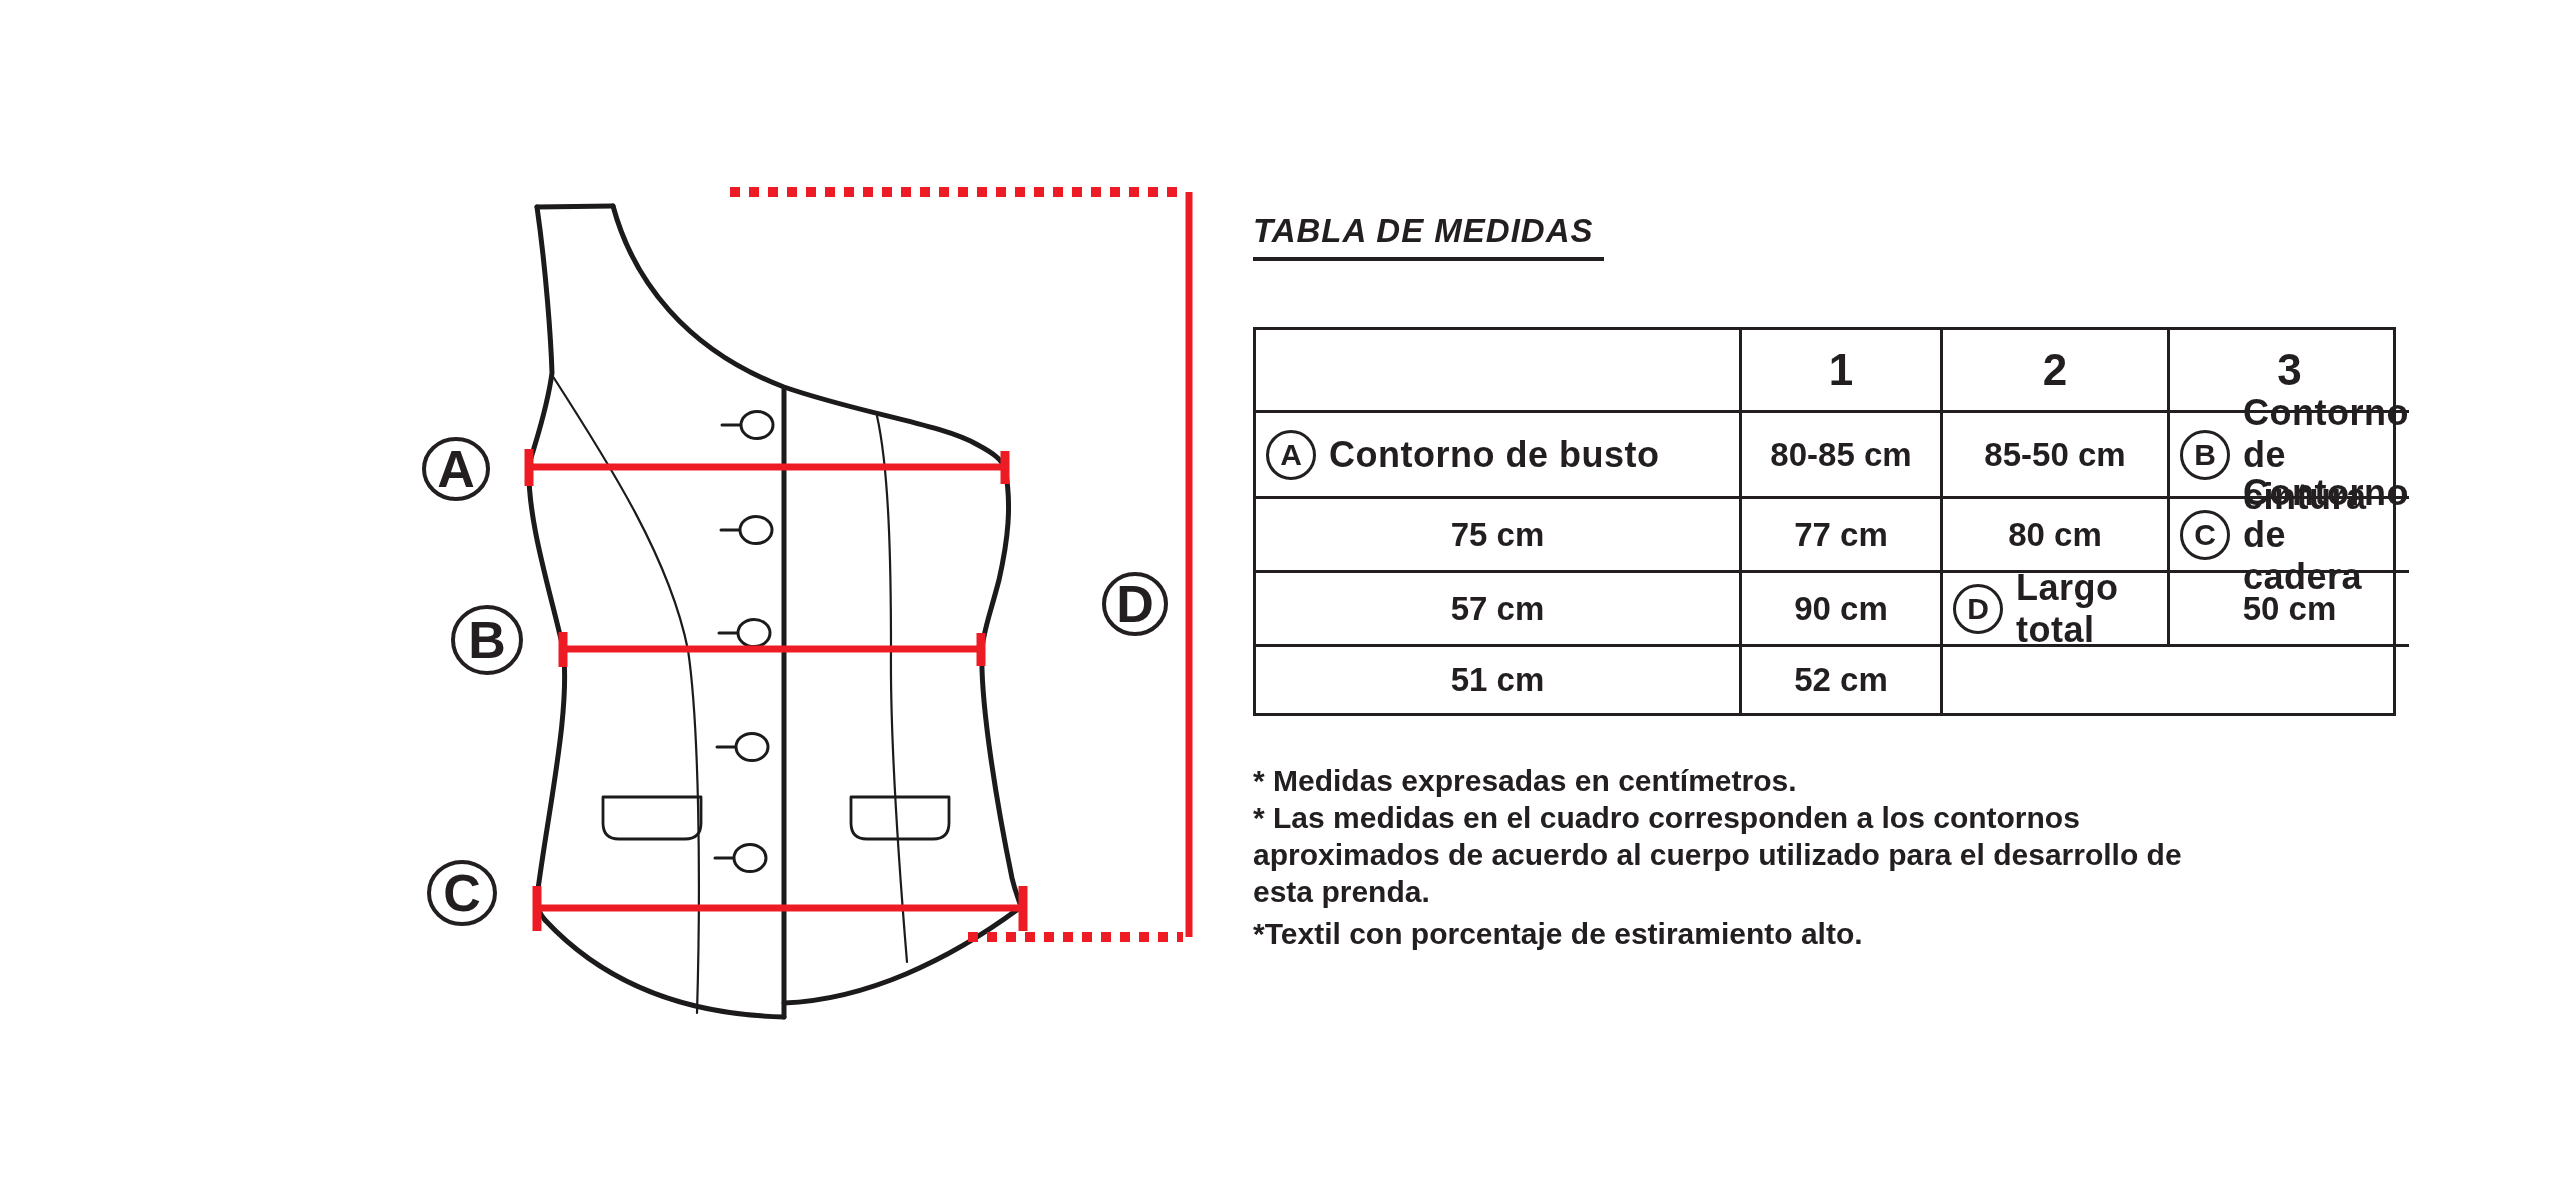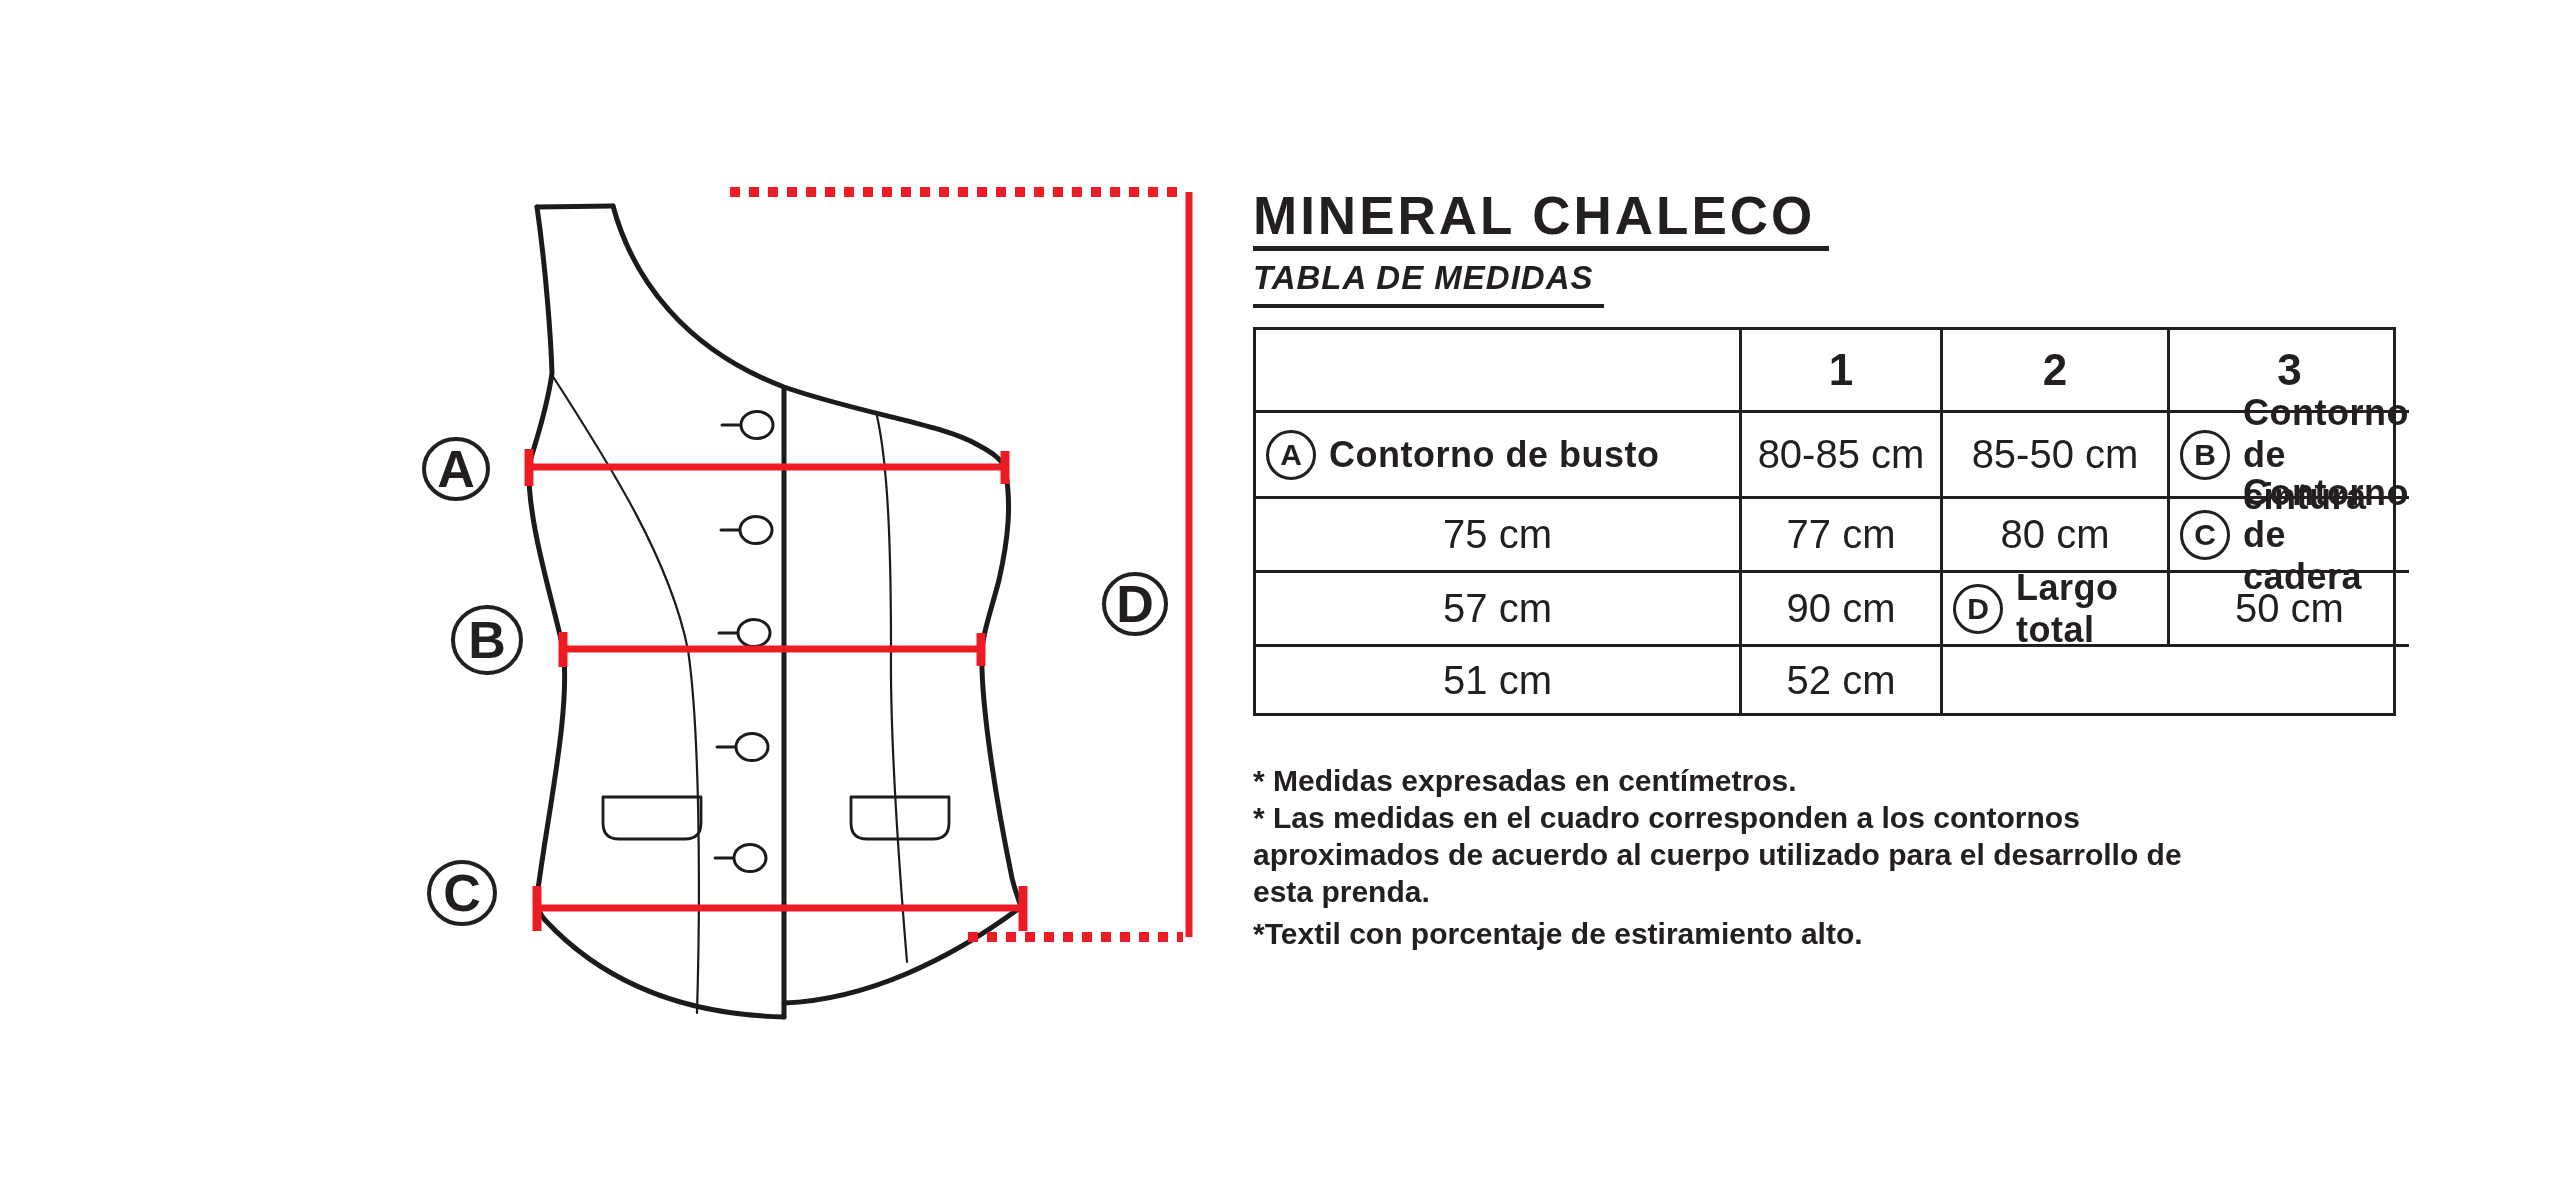--- a/index.html
+++ b/index.html
@@ -91,22 +91,22 @@
     justify-content: center;
     font-size: 30px;
     font-weight: bold;
   }
   .row-label {
     font-size: 36px;
     font-weight: bold;
     letter-spacing: 0.5px;
   }
   .value-cell {
-    font-size: 40px;
-    font-weight: normal;
+    font-size: 33px;
+    font-weight: bold;
   }
   .notes {
     position: absolute;
     left: 1253px;
     top: 762px;
     width: 1210px;
     font-size: 30px;
     font-weight: bold;
     line-height: 37px;
   }
@@ -203,21 +203,20 @@
         <text x="462" y="911">C</text>
       </g>
       <g>
         <ellipse cx="1135" cy="604" rx="31" ry="30" fill="none" stroke="#231f20" stroke-width="4"></ellipse>
         <text x="1135" y="622">D</text>
       </g>
     </g>
   </svg>
 
   <div class="right-panel">
-    <h1 class="title">MINERAL CHALECO</h1>
     <br>
     <h2 class="subtitle">TABLA DE MEDIDAS</h2>
   </div>
 
   <div class="size-table">
 
     <div class="cell"></div>
     <div class="cell head-num">1</div>
     <div class="cell head-num">2</div>
     <div class="cell head-num">3</div>

